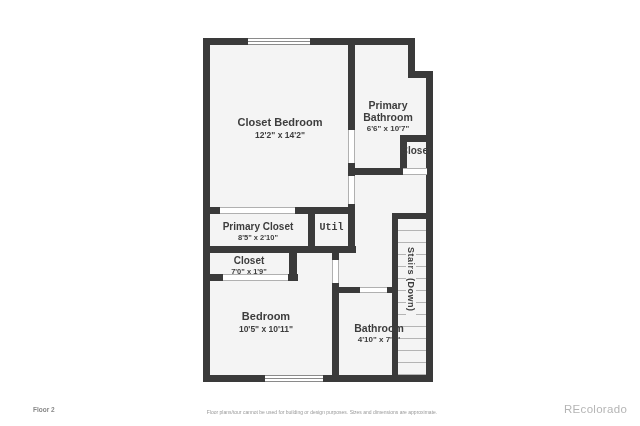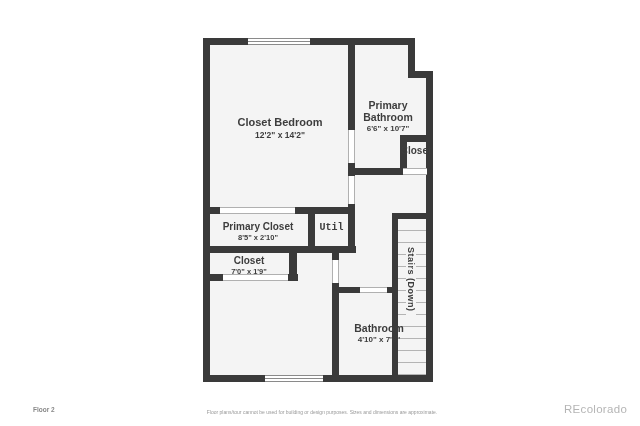--- a/index.html
+++ b/index.html
@@ -99,20 +99,24 @@
 
   <div class="abs room-label fs9" style="left:311px;top:222px;width:41px;font-family:Liberation Mono, monospace;">
     <div class="room-name">Util</div>
   </div>
 
   <div class="abs room-label fs9" style="left:209px;top:255px;width:80px;">
     <div class="room-name">Closet</div>
     <div class="room-dims">7'0" x 1'9"</div>
   </div>
 
+  <div class="abs room-label fs11" style="left:206px;top:310px;width:120px;">
+    <div class="room-name">Bedroom</div>
+    <div class="room-dims">10'5" x 10'11"</div>
+  </div>
 
   <div class="abs room-label fs10" style="left:346px;top:322px;width:66px;">
     <div class="room-name">Bathroom</div>
     <div class="room-dims">4'10" x 7'6"</div>
   </div>
 
   <div class="abs stairs-label" style="left:406px;top:244px;">Stairs (Down)</div>
 </div>
 
 <div class="abs floor-tag" style="left:33px;top:406px;">Floor 2</div>

